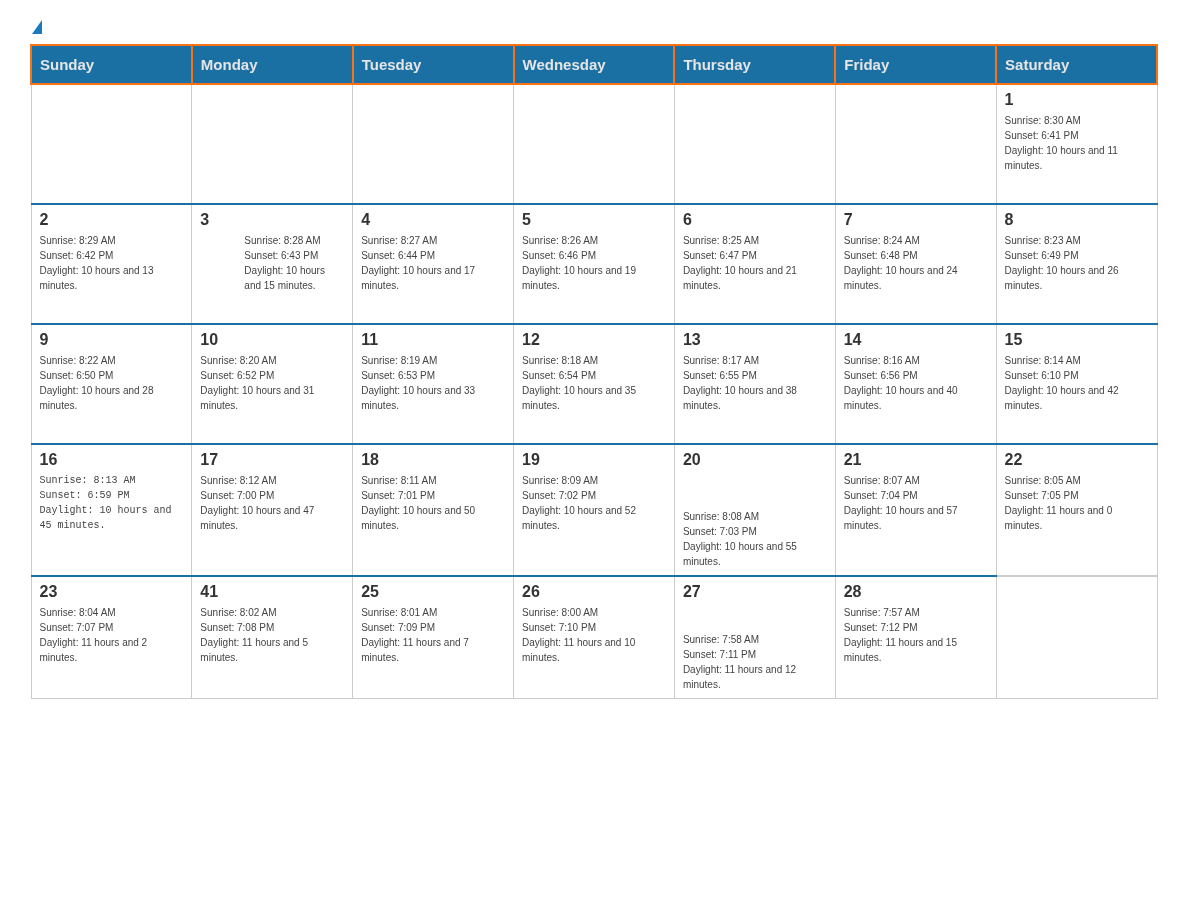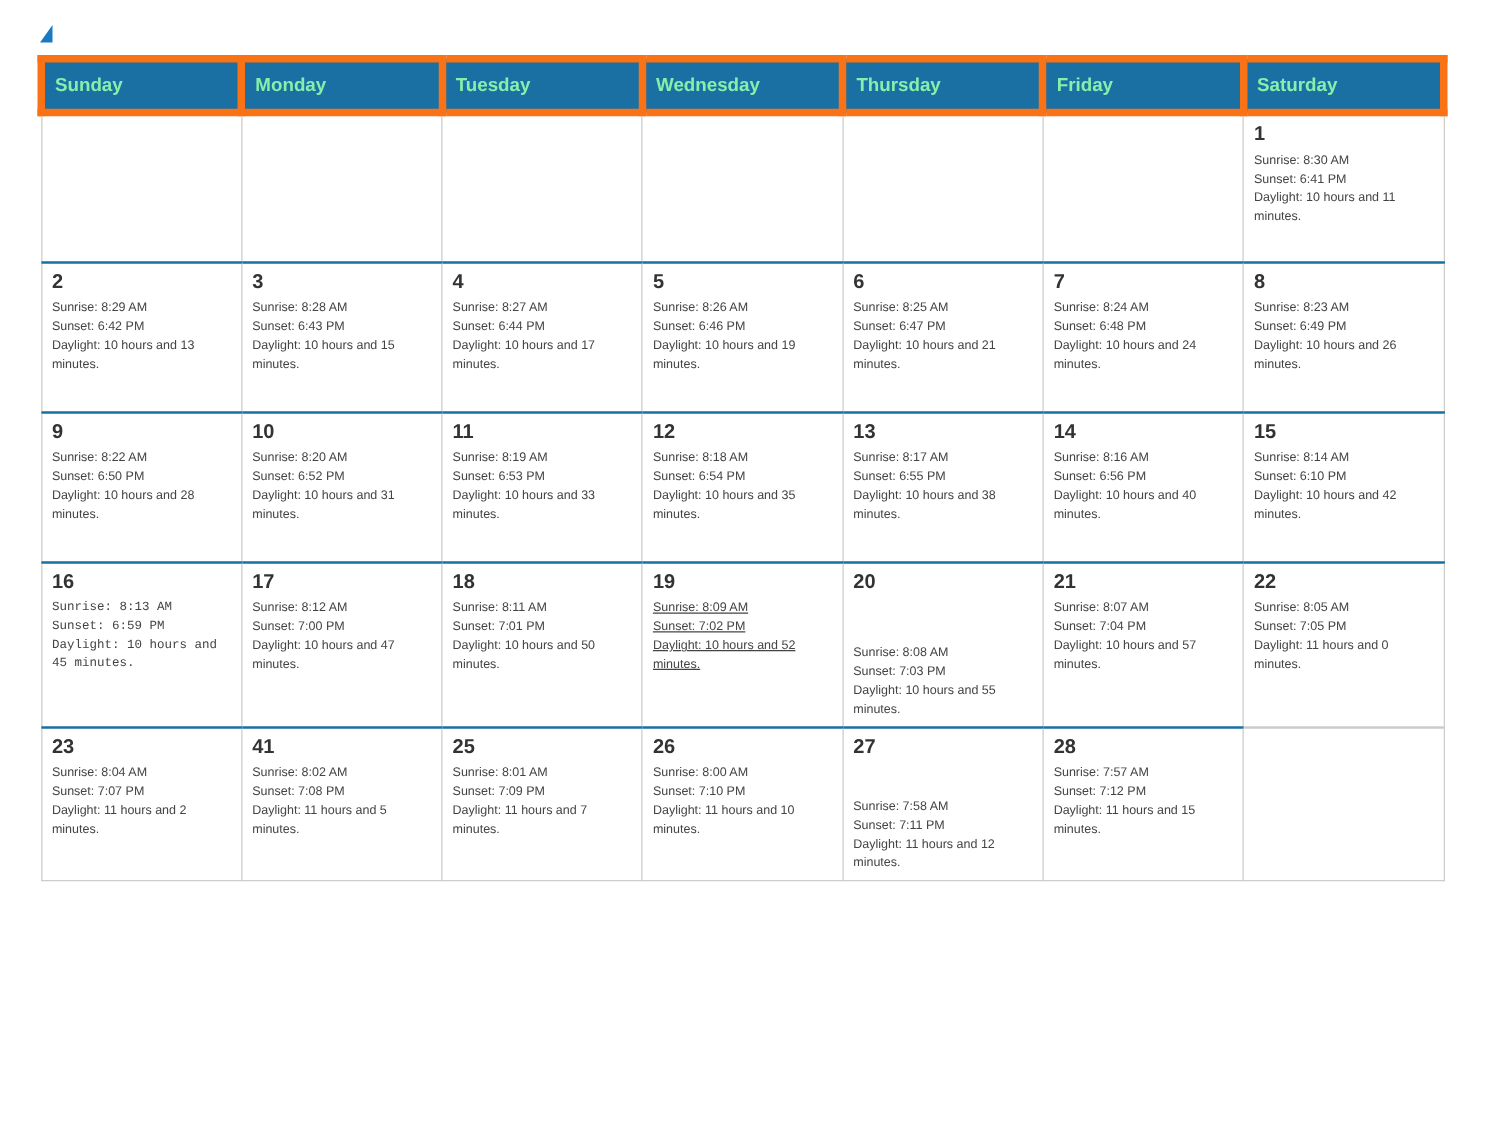--- a/index.html
+++ b/index.html
@@ -54,26 +54,26 @@
       color: #555;
       margin-top: 4px;
     }
     .calendar {
       width: 100%;
       border-collapse: collapse;
       margin-top: 10px;
     }
     .calendar thead tr th {
       background-color: #1a6fa3;
-      color: #86efac;
+      color: #e5e5e5;
       font-size: 15px;
       font-weight: bold;
       padding: 10px 8px;
       text-align: left;
-      border: 6px solid #f97316;
+      border: 2px solid #f97316;
       margin-left: 24px;
     }
     .calendar tbody tr td {
       vertical-align: top;
       border: 1px solid #ccc;
       border-top: 2px solid #1a6fa3;
       padding: 6px 8px;
       font-size: 12px;
       color: #333;
       width: calc(100% / 7);
@@ -143,21 +143,21 @@
       </tr>
       <tr>
         <td>
           <span class="day-number">2</span>
           <div class="day-info" style="white-space: pre-line;">Sunrise: 8:29 AM
 Sunset: 6:42 PM
 Daylight: 10 hours and 13 minutes.</div>
         </td>
         <td>
           <span class="day-number">3</span>
-          <div class="day-info" style="white-space: pre-line;">Sunrise: 8:28 AM
+          <div class="day-info" style="white-space: pre-line; margin-left: 44px;">Sunrise: 8:28 AM
 Sunset: 6:43 PM
 Daylight: 10 hours and 15 minutes.</div>
         </td>
         <td>
           <span class="day-number">4</span>
           <div class="day-info" style="white-space: pre-line;">Sunrise: 8:27 AM
 Sunset: 6:44 PM
 Daylight: 10 hours and 17 minutes.</div>
         </td>
         <td>
@@ -243,21 +243,21 @@
 Daylight: 10 hours and 47 minutes.</div>
         </td>
         <td>
           <span class="day-number">18</span>
           <div class="day-info" style="white-space: pre-line;">Sunrise: 8:11 AM
 Sunset: 7:01 PM
 Daylight: 10 hours and 50 minutes.</div>
         </td>
         <td>
           <span class="day-number">19</span>
-          <div class="day-info" style="white-space: pre-line; text-decoration: underline;">Sunrise: 8:09 AM
+          <div class="day-info" style="white-space: pre-line;">Sunrise: 8:09 AM
 Sunset: 7:02 PM
 Daylight: 10 hours and 52 minutes.</div>
         </td>
         <td>
           <span class="day-number">20</span>
           <div class="day-info" style="white-space: pre-line; margin-top: 40px;">Sunrise: 8:08 AM
 Sunset: 7:03 PM
 Daylight: 10 hours and 55 minutes.</div>
         </td>
         <td>

